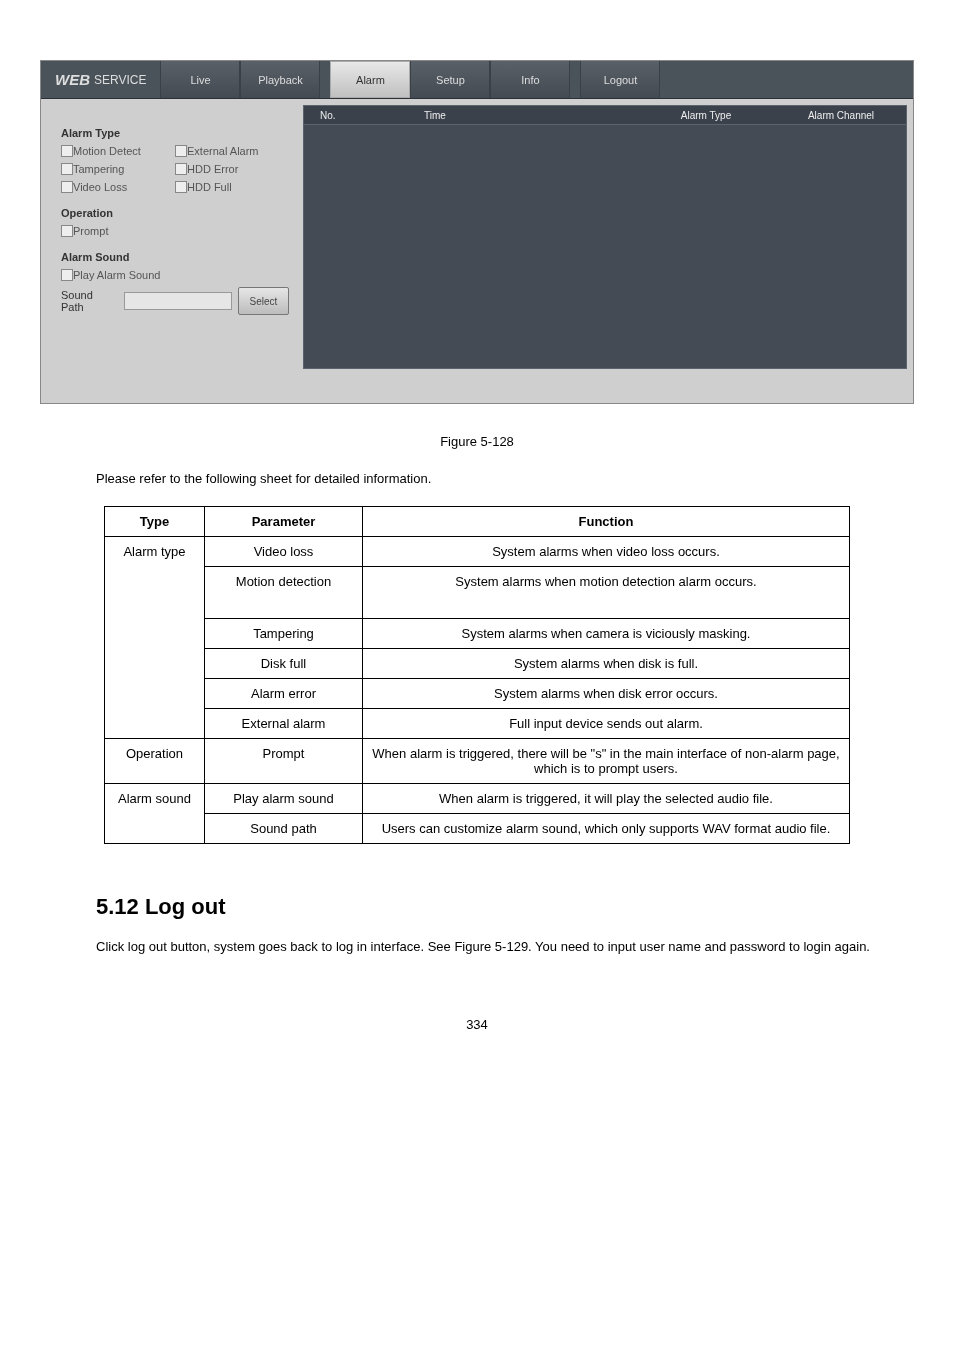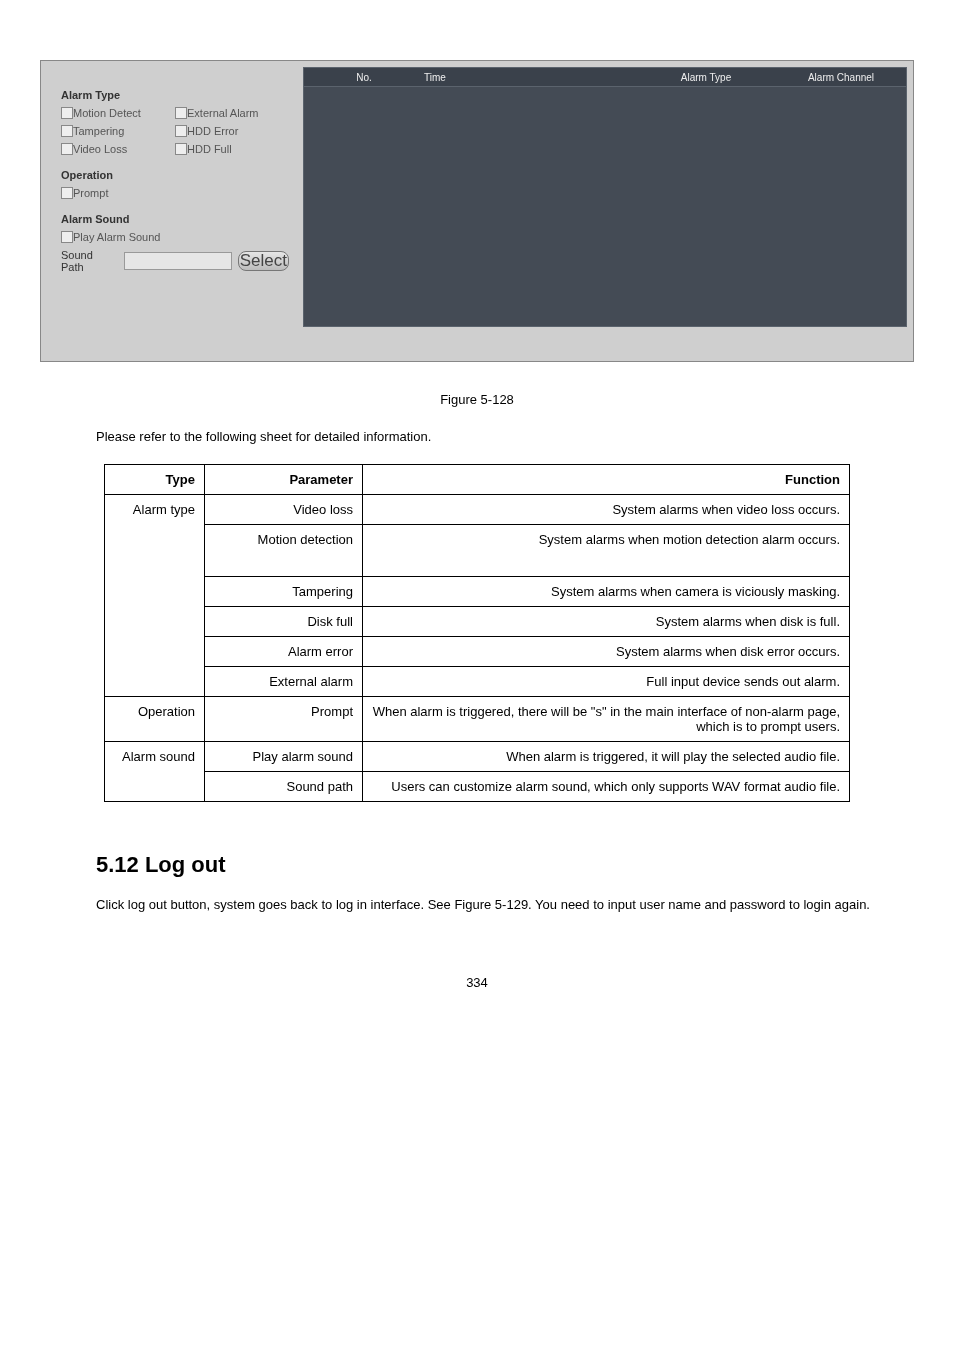--- a/index.html
+++ b/index.html
@@ -72,41 +72,41 @@
     margin-bottom: 6px;
   }
   .row2 .col { width: 118px; display: flex; align-items: center; color:#555; }
   .cb {
     width: 12px; height: 12px; border: 1px solid #888; background: #eee; display:inline-block;
   }
   .ss-left .section { margin-bottom: 14px; }
   .sound-row { display: flex; align-items: center; gap: 6px; }
   .sp-input { width: 110px; height: 18px; border: 1px solid #999; background: #e6e6e6; }
   .sel-btn {
-    height: 20px; width: 52px; font-size: 17px;
+    height: 28px; width: 52px; font-size: 10px;
     background: linear-gradient(#e6e6e6,#bcbcbc);
-    border: 1px solid #777; border-radius: 8px;
+    border: 1px solid #777; border-radius: 2px;
     display:inline-flex; align-items:center; justify-content:center;
     color:#444;
   }
   .ss-right {
     flex: 1;
     display: flex;
     flex-direction: column;
   }
   .table-header {
     display: flex;
     background: #3a414b;
     color: #eee;
     font-size: 10px;
     height: 20px;
     align-items: center;
     border: 1px solid #5b636d;
   }
-  .th-no { width: 120px; text-align: center; }
+  .th-no { width: 120px; text-align: left; padding-left: 16px; }
   .th-time { flex: 1; text-align: left; }
   .th-type { width: 140px; text-align: center; }
   .th-ch { width: 130px; text-align: center; }
   .table-body {
     flex: 1;
     min-height: 220px;
     background: #444b55;
     border: 1px solid #5b636d;
     border-top: none;
   }
@@ -128,21 +128,21 @@
   table.param {
     border-collapse: collapse;
     width: 746px;
     margin: 0 auto 50px auto;
     font-size: 13px;
   }
   table.param th, table.param td {
     border: 1px solid #000;
     padding: 7px 9px;
     vertical-align: top;
-    text-align: right;
+    text-align: center;
   }
   table.param th {
     font-weight: bold;
     background: #fff;
   }
   .col-t { width: 100px; }
   .col-p { width: 158px; }
 
   h2.sec {
     font-size: 22px;
@@ -154,20 +154,34 @@
   .page-num {
     text-align: center;
     margin-top: 60px;
     font-size: 13px;
   }
 </style>
 </head>
 <body>
 
 <div class="screenshot">
+  <div class="ss-header">
+    <div class="logo">
+      <b>WEB</b>
+      <span>SERVICE</span>
+    </div>
+    <div class="tab dark">Live</div>
+    <div class="tab dark">Playback</div>
+    <div class="tab-spacer"></div>
+    <div class="tab active">Alarm</div>
+    <div class="tab dark">Setup</div>
+    <div class="tab dark">Info</div>
+    <div class="tab-spacer"></div>
+    <div class="tab dark">Logout</div>
+  </div>
   <div class="ss-body">
     <div class="ss-left">
       <div class="section">
         <div class="grp-title">Alarm Type</div>
         <div class="row2">
           <div class="col">
               <span class="cb"></span>
               <span>Motion Detect</span>
             </div>
           <div class="col">

